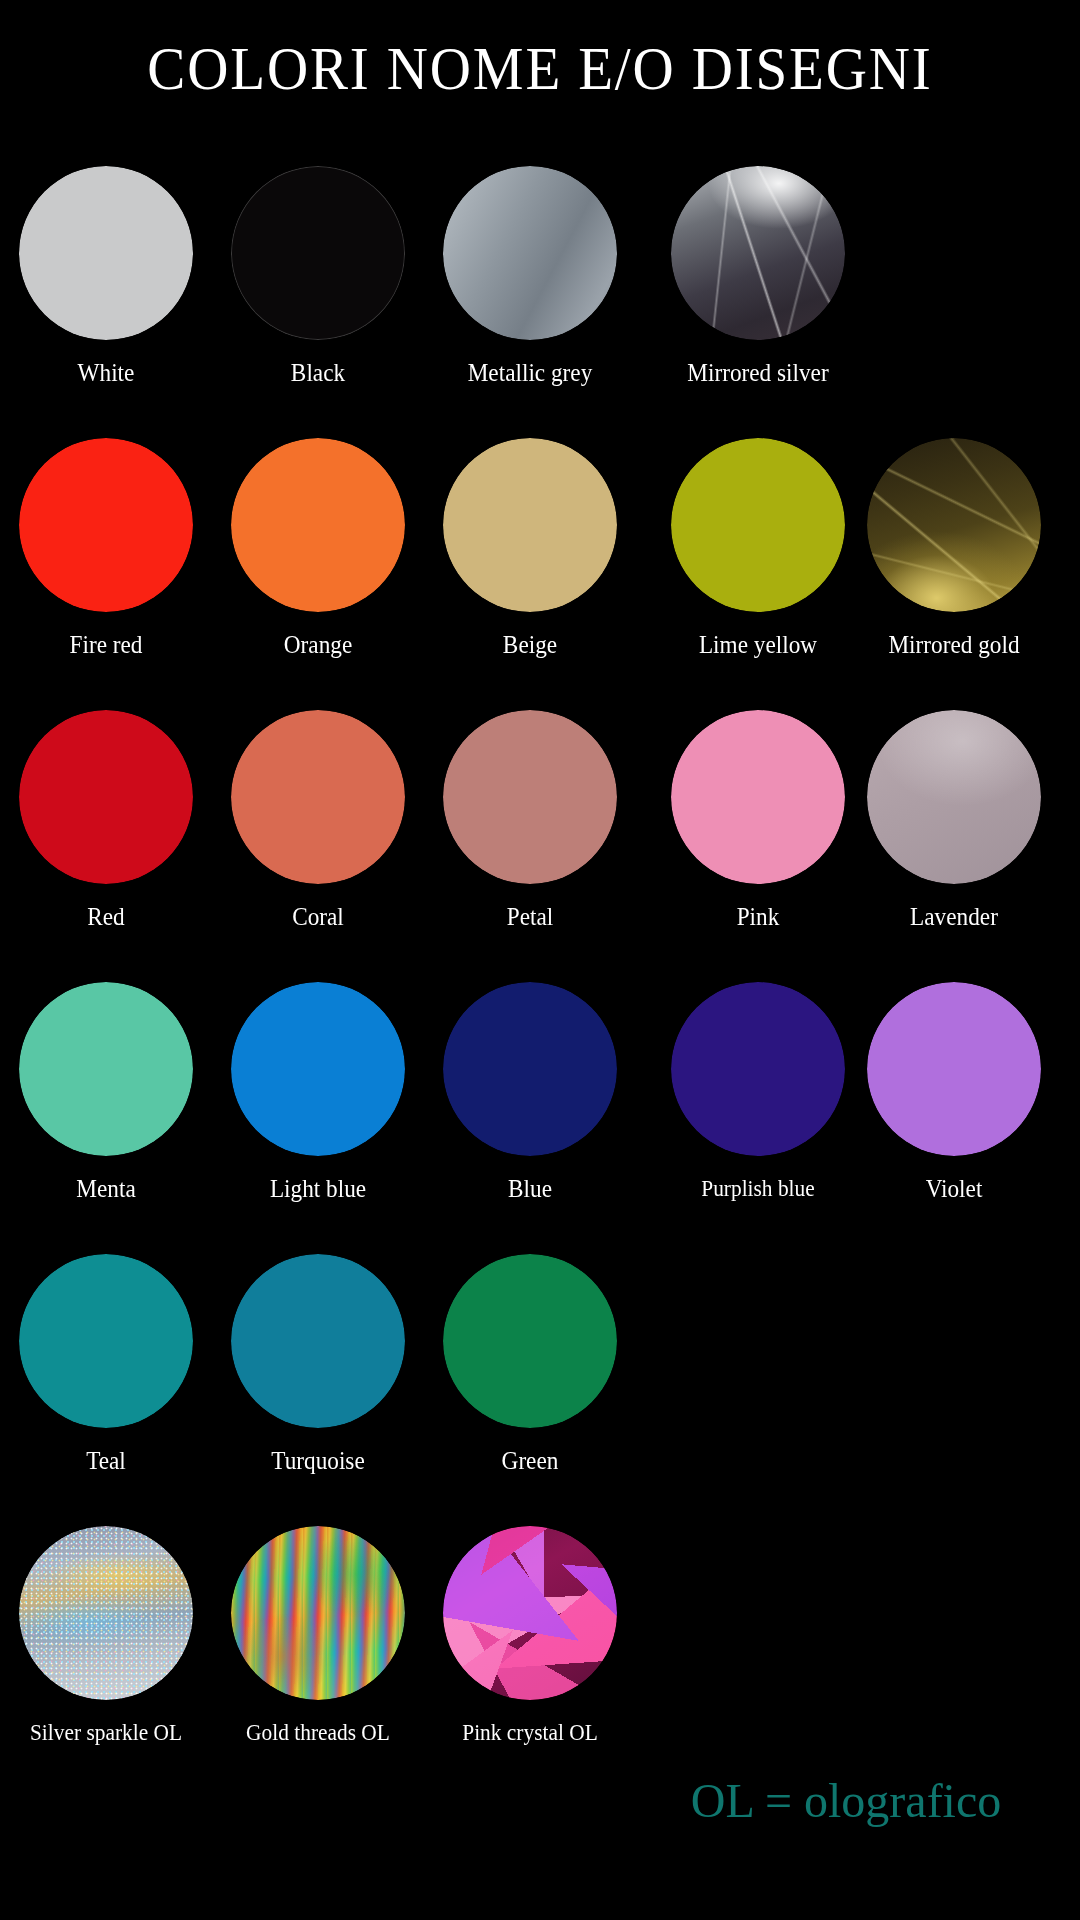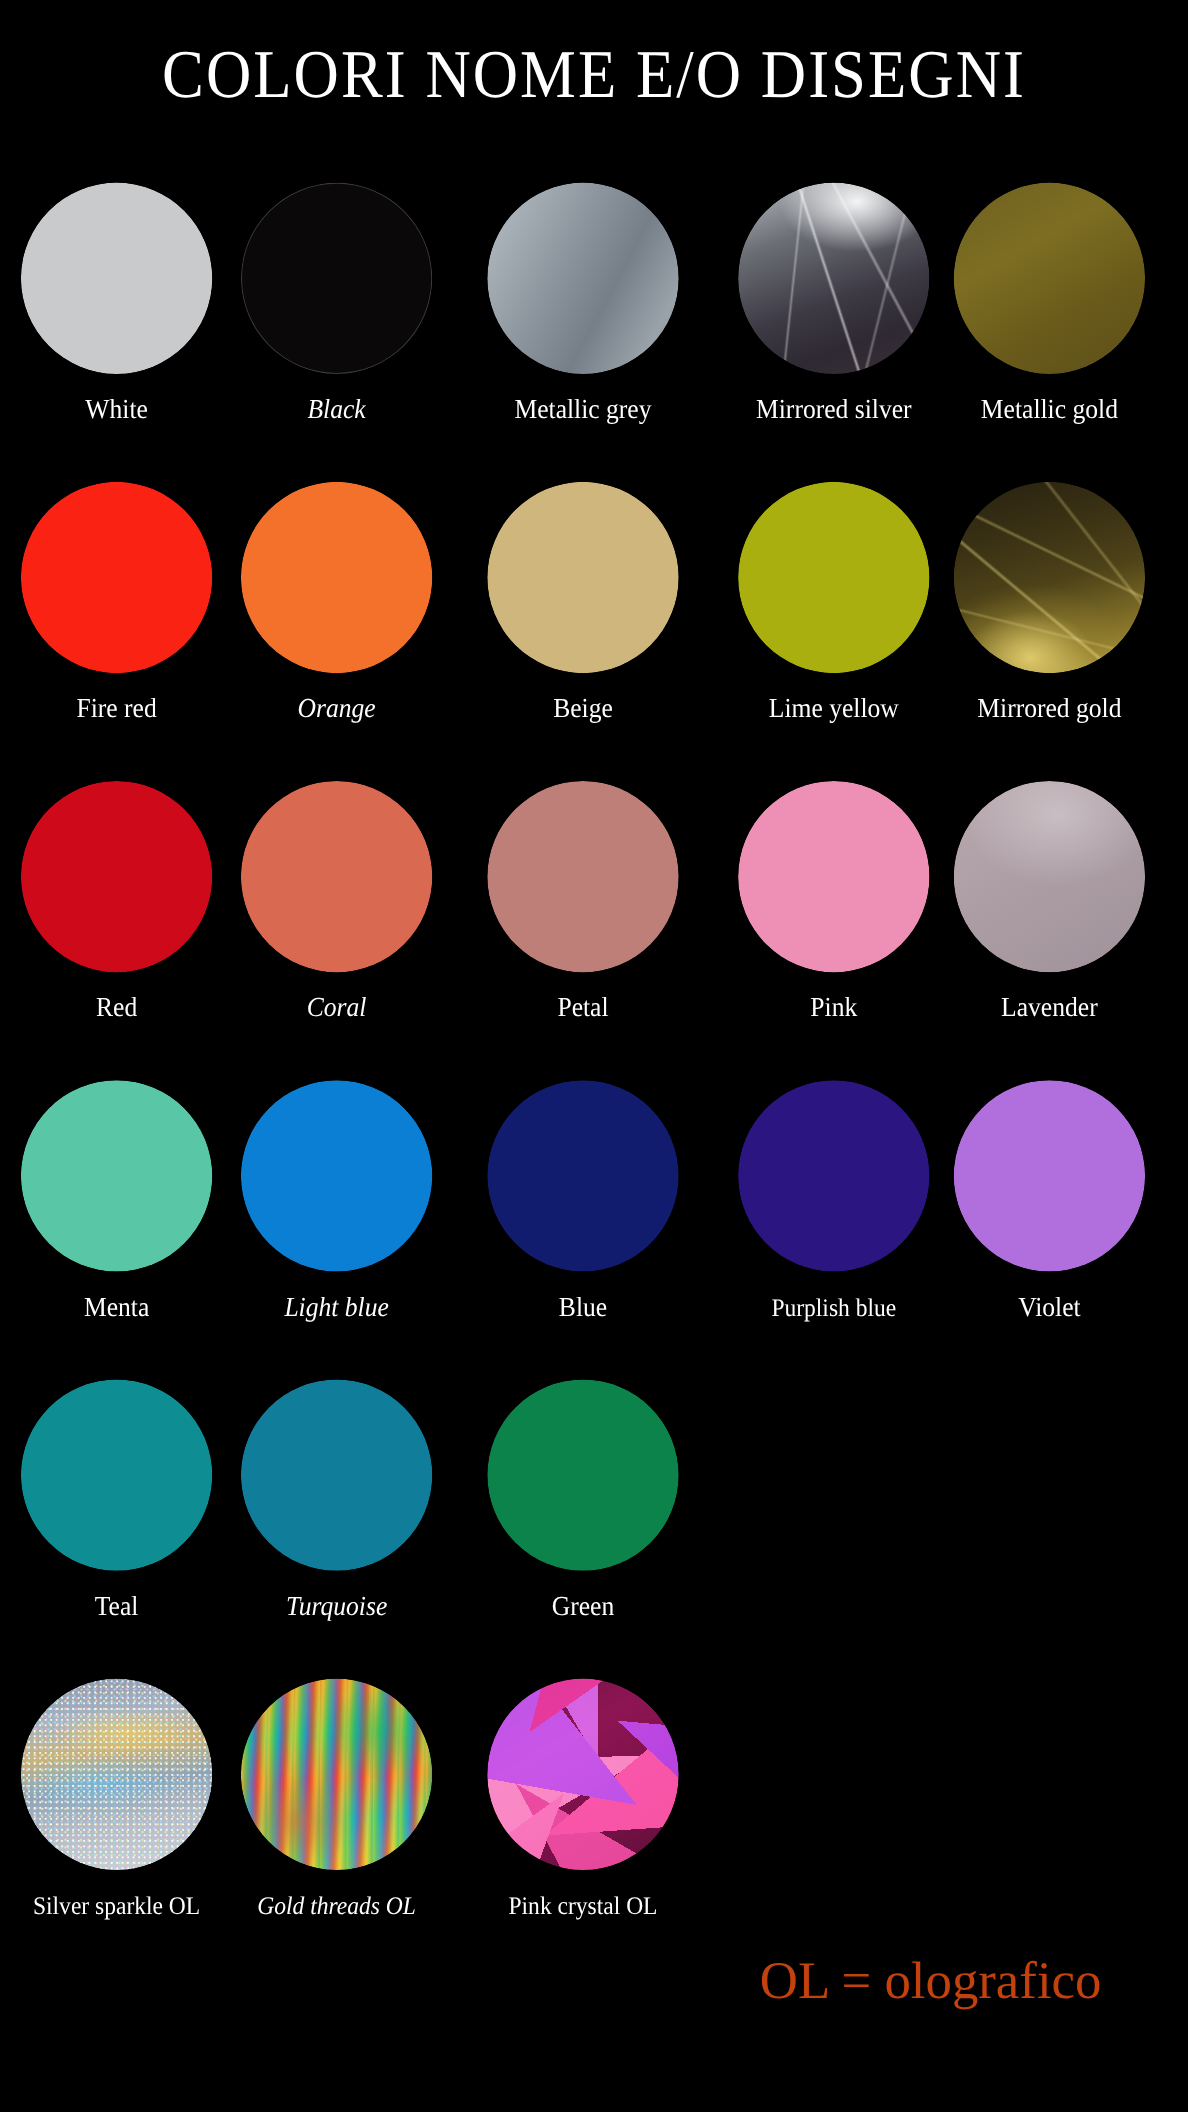--- a/index.html
+++ b/index.html
@@ -47,21 +47,21 @@
     height: 272px;
   }
   .cell {
     position: absolute;
     top: 0;
     width: 212px;
     height: 272px;
     text-align: center;
   }
   .cell-0 { left: 0px; }
-  .cell-1 { left: 200px; font-style: italic; }
+  .cell-1 { left: 212px; }
   .cell-2 { left: 424px; }
   .cell-3 { left: 652px; }
   .cell-4 { left: 848px; }
 
   .swatch {
     width: 174px;
     height: 174px;
     border-radius: 50%;
     margin: 16px auto 0 auto;
     position: relative;
@@ -191,21 +191,21 @@
 
   
   .footer {
     position: absolute;
     left: 636px;
     top: 1772px;
     width: 420px;
     text-align: center;
     font-size: 48px;
     line-height: 58px;
-    color: #c2410c;
+    color: #0f766e;
     font-family: "Liberation Serif", "DejaVu Serif", serif;
     white-space: nowrap;
   }
 </style>
 </head>
 <body>
 
 <div class="title">COLORI NOME E/O DISEGNI</div>
 
 <div class="grid">
@@ -229,26 +229,20 @@
       </div>
       <span class="label">Metallic grey</span>
     </div>
     <div class="cell cell-3">
       <div class="swatch fin-mirrored-silver">
         <div class="swatch-inner"></div>
         <div class="scratches"></div>
       </div>
       <span class="label">Mirrored silver</span>
     </div>
-    <div class="cell cell-4">
-      <div class="swatch fin-metallic-gold">
-        <div class="swatch-inner"></div>
-      </div>
-      <span class="label">Metallic gold</span>
-    </div>
   </div>
 
   <div class="row">
     <div class="cell cell-1">
       <div class="swatch">
         <div class="swatch-inner" style="background:#F4712B"></div>
       </div>
       <span class="label">Orange</span>
     </div>
     <div class="cell cell-0">

